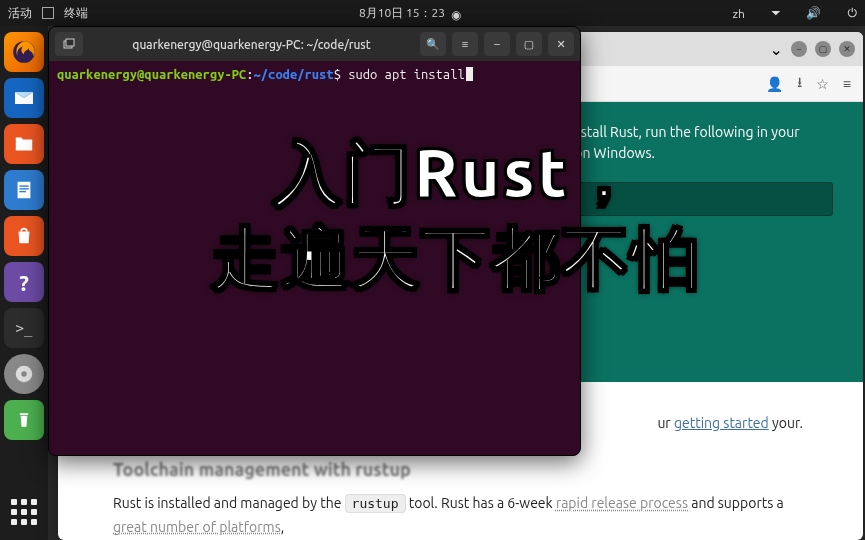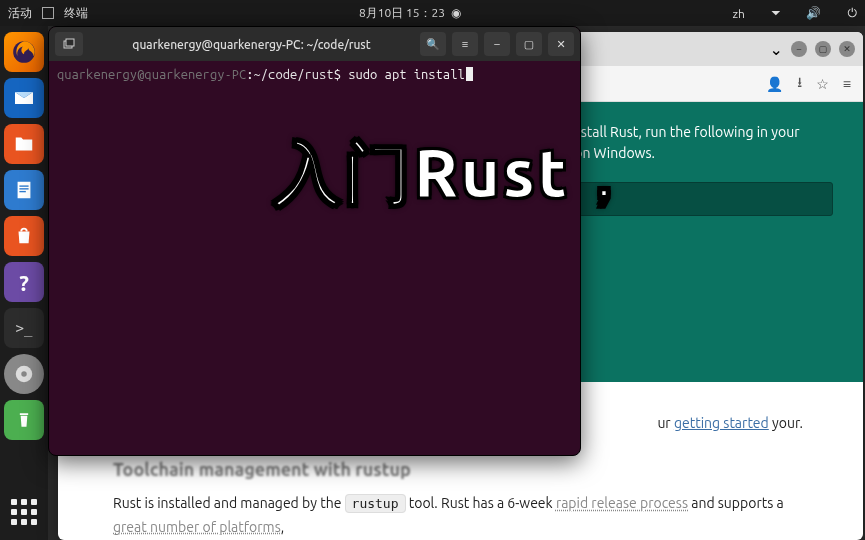--- a/index.html
+++ b/index.html
@@ -15,21 +15,21 @@
       height: 26px;
       background: #1a1a1a;
       color: #ddd;
       display: flex;
       align-items: center;
       font-size: 12px;
       padding: 0 8px;
       justify-content: space-between;
     }
     .topbar-left { display: flex; align-items: center; gap: 10px; }
-    .topbar-center { display: flex; align-items: center; gap: 6px; }
+    .topbar-center { display: flex; align-items: flex-end; gap: 6px; }
     .topbar-right { display: flex; align-items: center; gap: 26px; }
     .sq-icon { width: 12px; height: 12px; border: 1px solid #aaa; display: inline-block; }
     
     .dock {
       position: absolute;
       left: 0; top: 26px; bottom: 0;
       width: 48px;
       background: rgba(30,30,30,0.95);
       display: flex;
       flex-direction: column;
@@ -146,22 +146,22 @@
       background: #3a3a3a; display:flex;align-items:center;justify-content:center;
       cursor:pointer; font-size: 11px;
     }
     .term-body {
       padding: 6px 8px;
       font-family: "Ubuntu Mono", monospace;
       font-size: 13px;
       color: #eee;
       white-space: pre;
     }
-    .ps-user { color: #737373; font-weight: normal; }
-    .ps-path { color: #e5e5e5; font-weight: normal; }
+    .ps-user { color: #84cc16; font-weight: bold; }
+    .ps-path { color: #3b82f6; font-weight: bold; }
     .ps-dollar { color: #eee; }
     .cursor {
       display: inline-block; width: 7px; height: 14px;
       background: #eee; vertical-align: -2px;
       margin-left: 1px;
     }
     
     .overlay-text {
       position: absolute;
       left: 48px; top: 130px; right: 0;
@@ -314,13 +314,14 @@
       <div class="term-btn">–</div>
       <div class="term-btn">▢</div>
       <div class="term-btn">✕</div>
     </div>
     <div class="term-body"><span class="ps-user">quarkenergy@quarkenergy-PC</span><span class="ps-dollar">:</span><span class="ps-path">~/code/rust</span><span class="ps-dollar">$</span> <span>sudo apt install</span><span class="cursor"></span></div>
   </div>
 </div>
 
 <div class="overlay-text">
   <div class="line">入门Rust，</div>
+  <div class="line">走遍天下都不怕</div>
 </div>
 
 </body></html>

